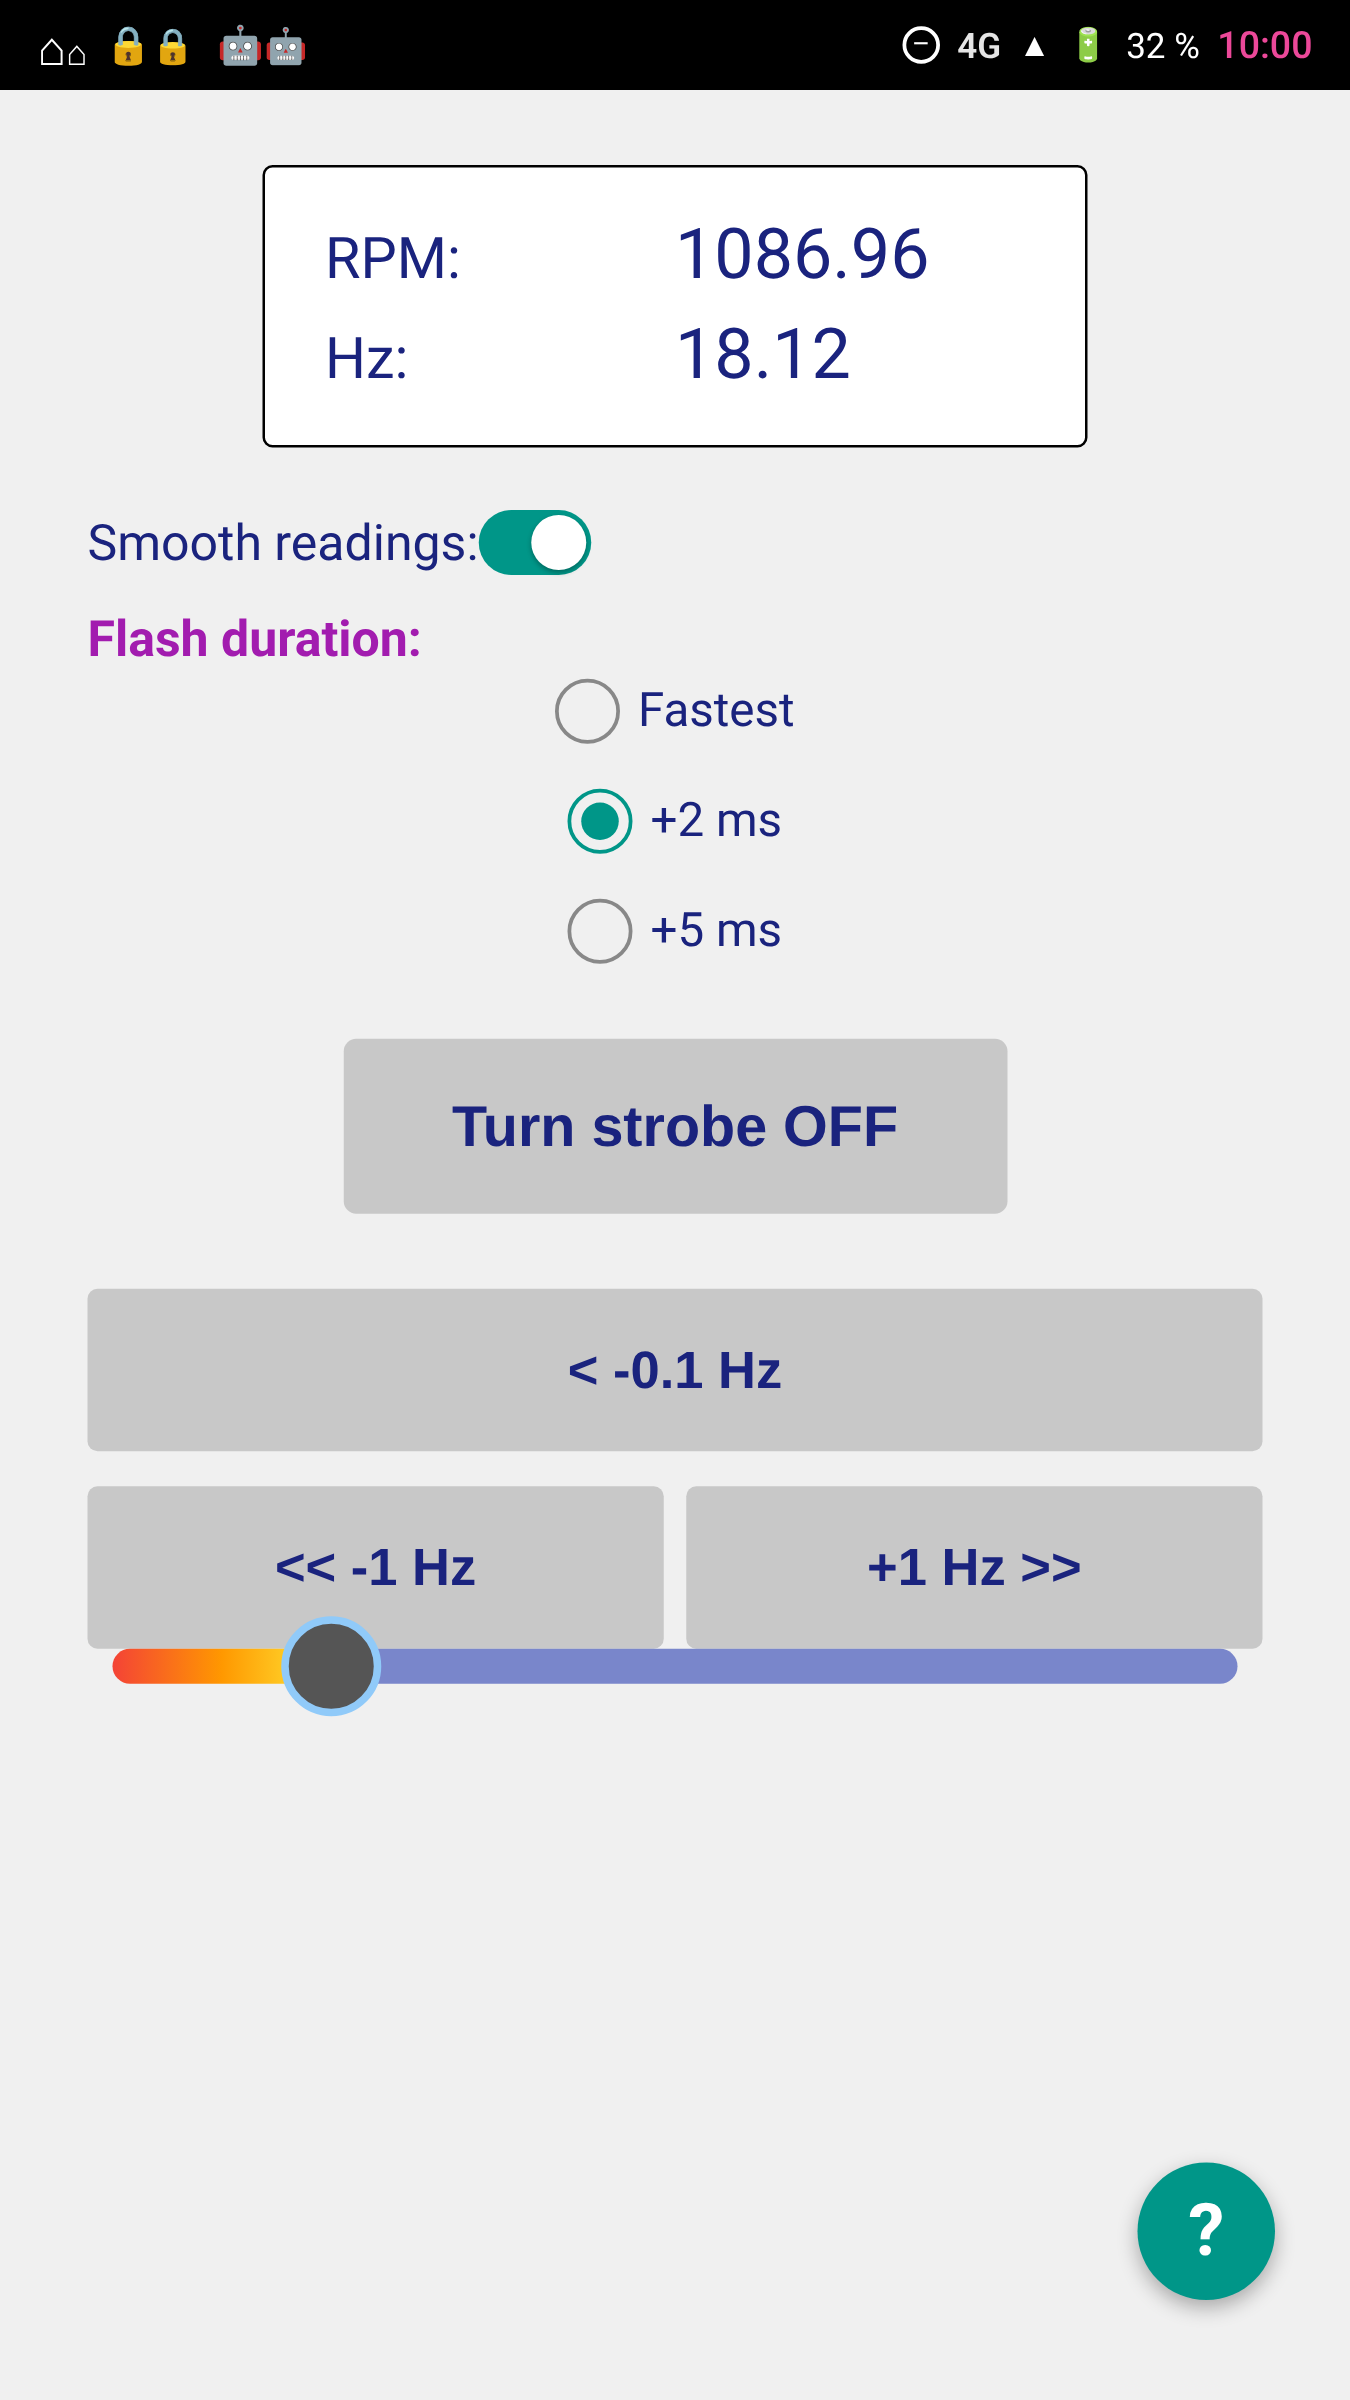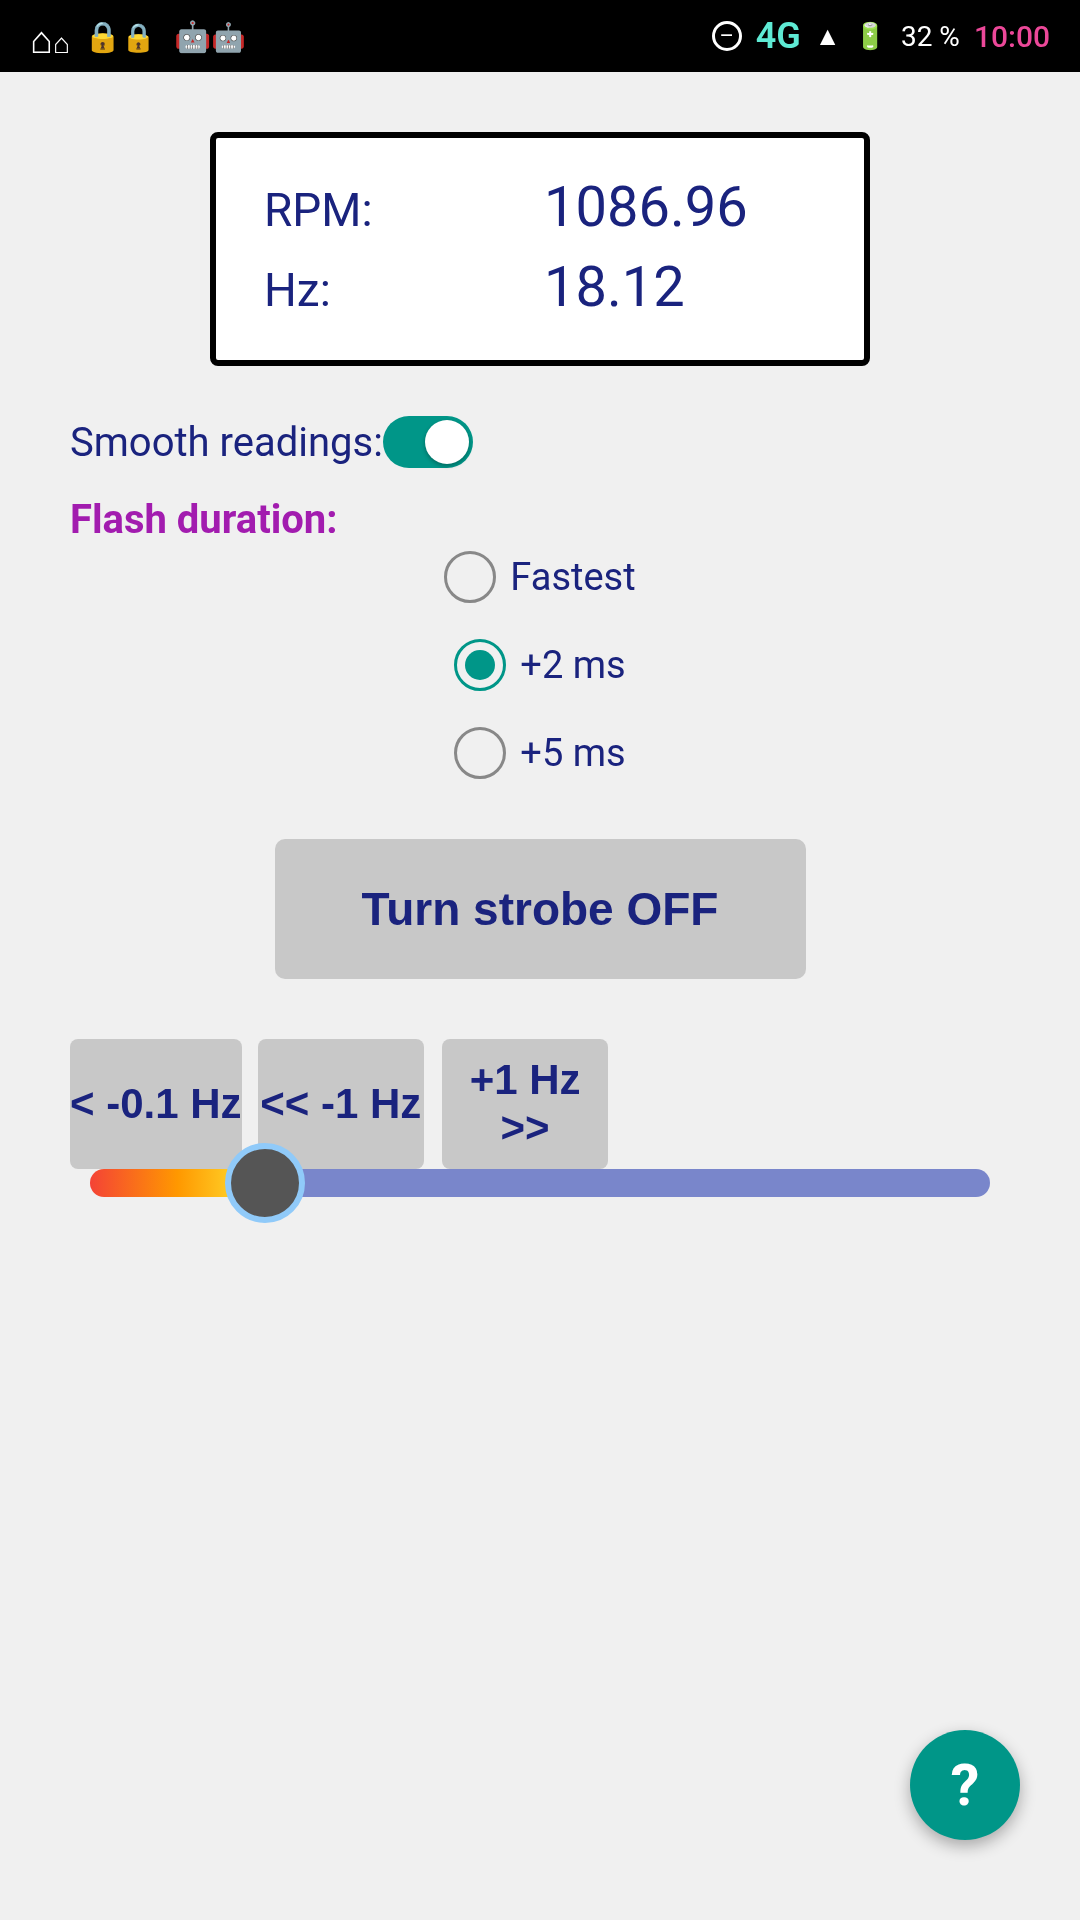--- a/index.html
+++ b/index.html
@@ -99,21 +99,21 @@
       display: flex;
       flex-direction: column;
       align-items: center;
       gap: 0;
     }
 
     
     .readings-box {
       width: 660px;
       background: #fff;
-      border: 6px solid #000000;
+      border: 2px solid #000000;
       border-radius: 8px;
       padding: 36px 48px 40px 48px;
       margin-bottom: 50px;
     }
 
     .reading-row {
       display: flex;
       align-items: baseline;
       margin-bottom: 14px;
     }
@@ -240,22 +240,22 @@
       display: flex;
       align-items: center;
       justify-content: center;
       align-self: center;
     }
 
     
     .hz-buttons {
       width: 100%;
       display: flex;
-      flex-direction: row;
-      gap: 16px;
+      flex-direction: column;
+      gap: 28px;
     }
 
     .hz-row {
       display: flex;
       gap: 18px;
     }
 
     .hz-btn {
       flex: 1;
       height: 130px;
@@ -342,21 +342,21 @@
 <body>
 
 <div class="status-bar">
   <div class="status-bar-left">
     <span class="icon-home">⌂</span>
     <span class="icon-lock">🔒</span>
     <span class="icon-android">🤖</span>
   </div>
   <div class="status-bar-right">
     <div class="icon-dnd"></div>
-    <span style="font-size:36px;color:#5eead4;font-weight:600;">4G</span>
+    <span style="font-size:28px;color:#e5e5e5;font-weight:600;">4G</span>
     <span style="font-size:26px;">▲</span>
     <span style="font-size:26px;">🔋</span>
     <span class="battery-text">32 %</span>
     <span class="status-time">10:00</span>
   </div>
 </div>
 
 <div class="main">
 
   <div class="readings-box">

